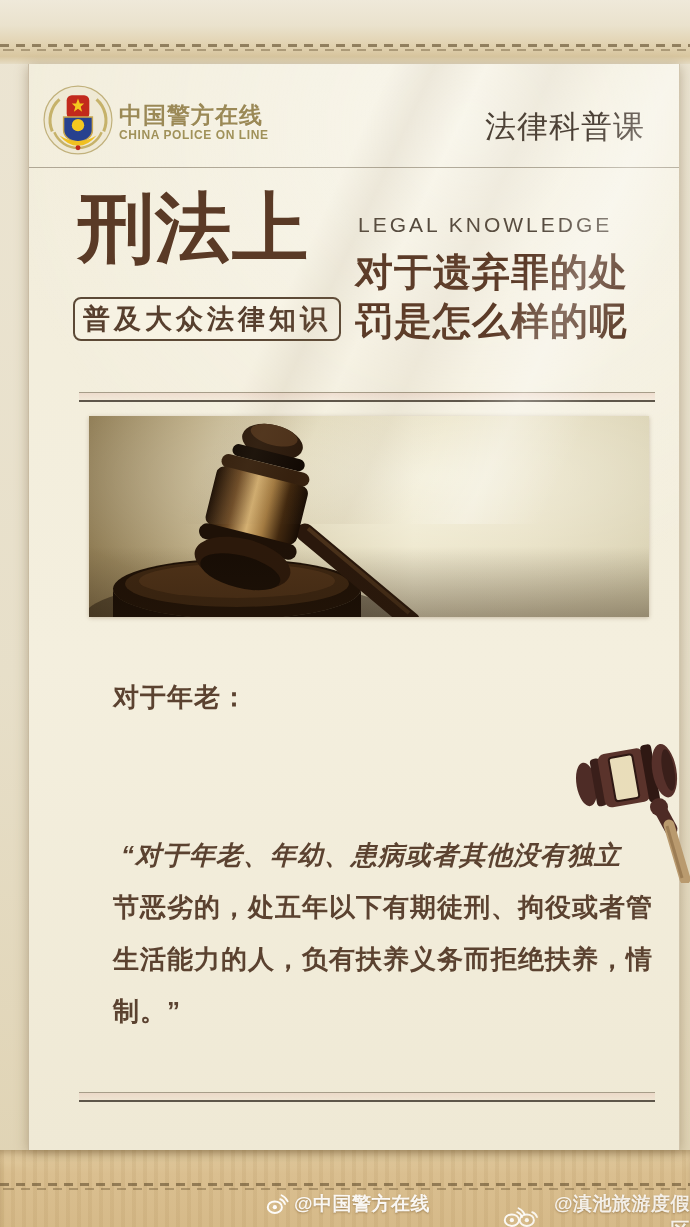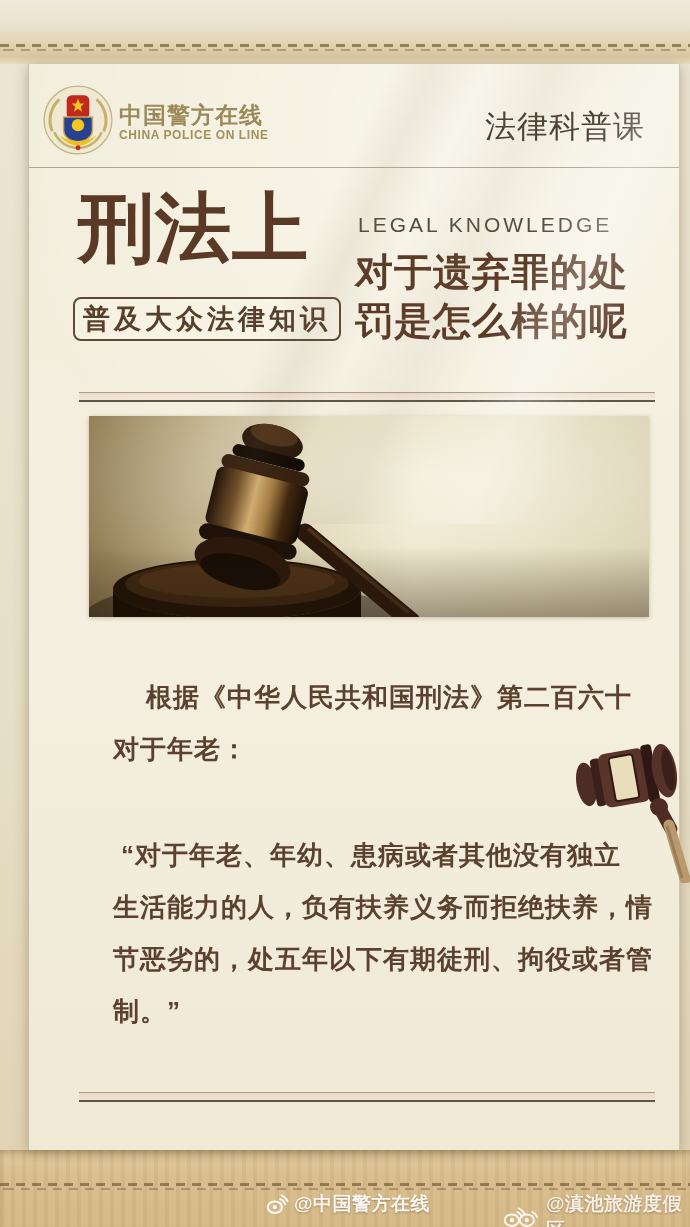--- a/index.html
+++ b/index.html
@@ -19,21 +19,21 @@
   .stitch-top{top:44px;opacity:.85;}
   
   .bottom-band{position:absolute;left:0;top:1150px;width:690px;height:77px;
     background:
       repeating-linear-gradient(90deg,rgba(150,115,60,.10) 0 4px,rgba(255,255,255,0) 4px 11px),
       linear-gradient(180deg,#e3cda2 0%,#dabf90 30%,#d6ba89 100%);
     box-shadow:inset 0 6px 8px -4px rgba(100,70,30,.45);}
   .stitch-bottom{top:33px;opacity:.8;}
   .watermark{position:absolute;top:41px;display:flex;align-items:center;gap:5px;
     color:rgba(255,255,255,.92);font-weight:bold;font-size:19px;letter-spacing:.5px;
-    text-shadow:0 1px 2px rgba(120,90,45,.55);}
+    text-shadow:0 1px 2px rgba(120,90,45,.55);text-align:right;}
   .wm-left{left:266px;}
   .wm-right{left:503px;color:rgba(255,255,255,.85);}
   .wm-icons{display:flex;}
   .wm-icons svg + svg{margin-left:-8px;}
   
   .card{position:absolute;left:28px;top:64px;width:650px;height:1086px;
     background:
       radial-gradient(120% 70% at 68% 6%,rgba(255,255,252,.5),rgba(255,255,252,0) 60%),
       linear-gradient(180deg,#f2eddb 0%,#f4efde 55%,#efe9d5 100%);
     box-shadow:0 2px 12px rgba(110,85,50,.40);
@@ -71,21 +71,21 @@
   .rule-bottom{top:1028px;}
   
   .photo{position:absolute;left:60px;top:352px;width:560px;height:201px;
     box-shadow:0 1px 4px rgba(120,95,60,.35);}
   
   .para{position:absolute;left:84px;font-size:26px;font-weight:bold;color:#5b4230;
     letter-spacing:1px;line-height:52px;white-space:nowrap;}
   .para-intro{top:607px;}
   .para-quote{top:765px;}
   .line-indent-2{padding-left:33px;}
-  .line-indent-q{padding-left:8px;}
+  .line-indent-q{padding-left:8px;font-style:italic;}
   
   .gavel-small{position:absolute;left:573px;top:733px;width:117px;height:150px;}
 </style>
 </head>
 <body>
 
 <div class="stage">
 
   <div class="top-band">
     <div class="stitch stitch-top"></div>
@@ -196,28 +196,27 @@
         <rect x="123" y="46" width="90" height="14" rx="7" fill="#35200e"></rect>
         <rect x="121" y="59" width="94" height="60" rx="8" fill="url(#barrel)"></rect>
         <rect x="118" y="118" width="100" height="16" rx="8" fill="#1e1107"></rect>
         <ellipse cx="168" cy="148" rx="49" ry="24" fill="#2c190b"></ellipse>
         <ellipse cx="168" cy="157" rx="41" ry="16" fill="#170d05"></ellipse>
       </g>
       <rect width="560" height="200" fill="url(#pdark)"></rect>
     </svg>
 
     <div class="para para-intro">
-      <div class="line-indent-2">根据《中华人民共和国刑法》第二百六十</div>
       <div>对于年老：</div>
     </div>
 
     <div class="para para-quote">
       <div class="line-indent-q">“对于年老、年幼、患病或者其他没有独立</div>
+      <div>节恶劣的，处五年以下有期徒刑、拘役或者管</div>
       <div>生活能力的人，负有扶养义务而拒绝扶养，情</div>
-      <div>节恶劣的，处五年以下有期徒刑、拘役或者管</div>
       <div>制。”</div>
     </div>
 
     <div class="rule rule-bottom"></div>
 
     <div class="sheen"></div>
   </div>
 
   <svg class="gavel-small" viewBox="0 0 117 150">
     <g transform="rotate(-10 50 45)">

